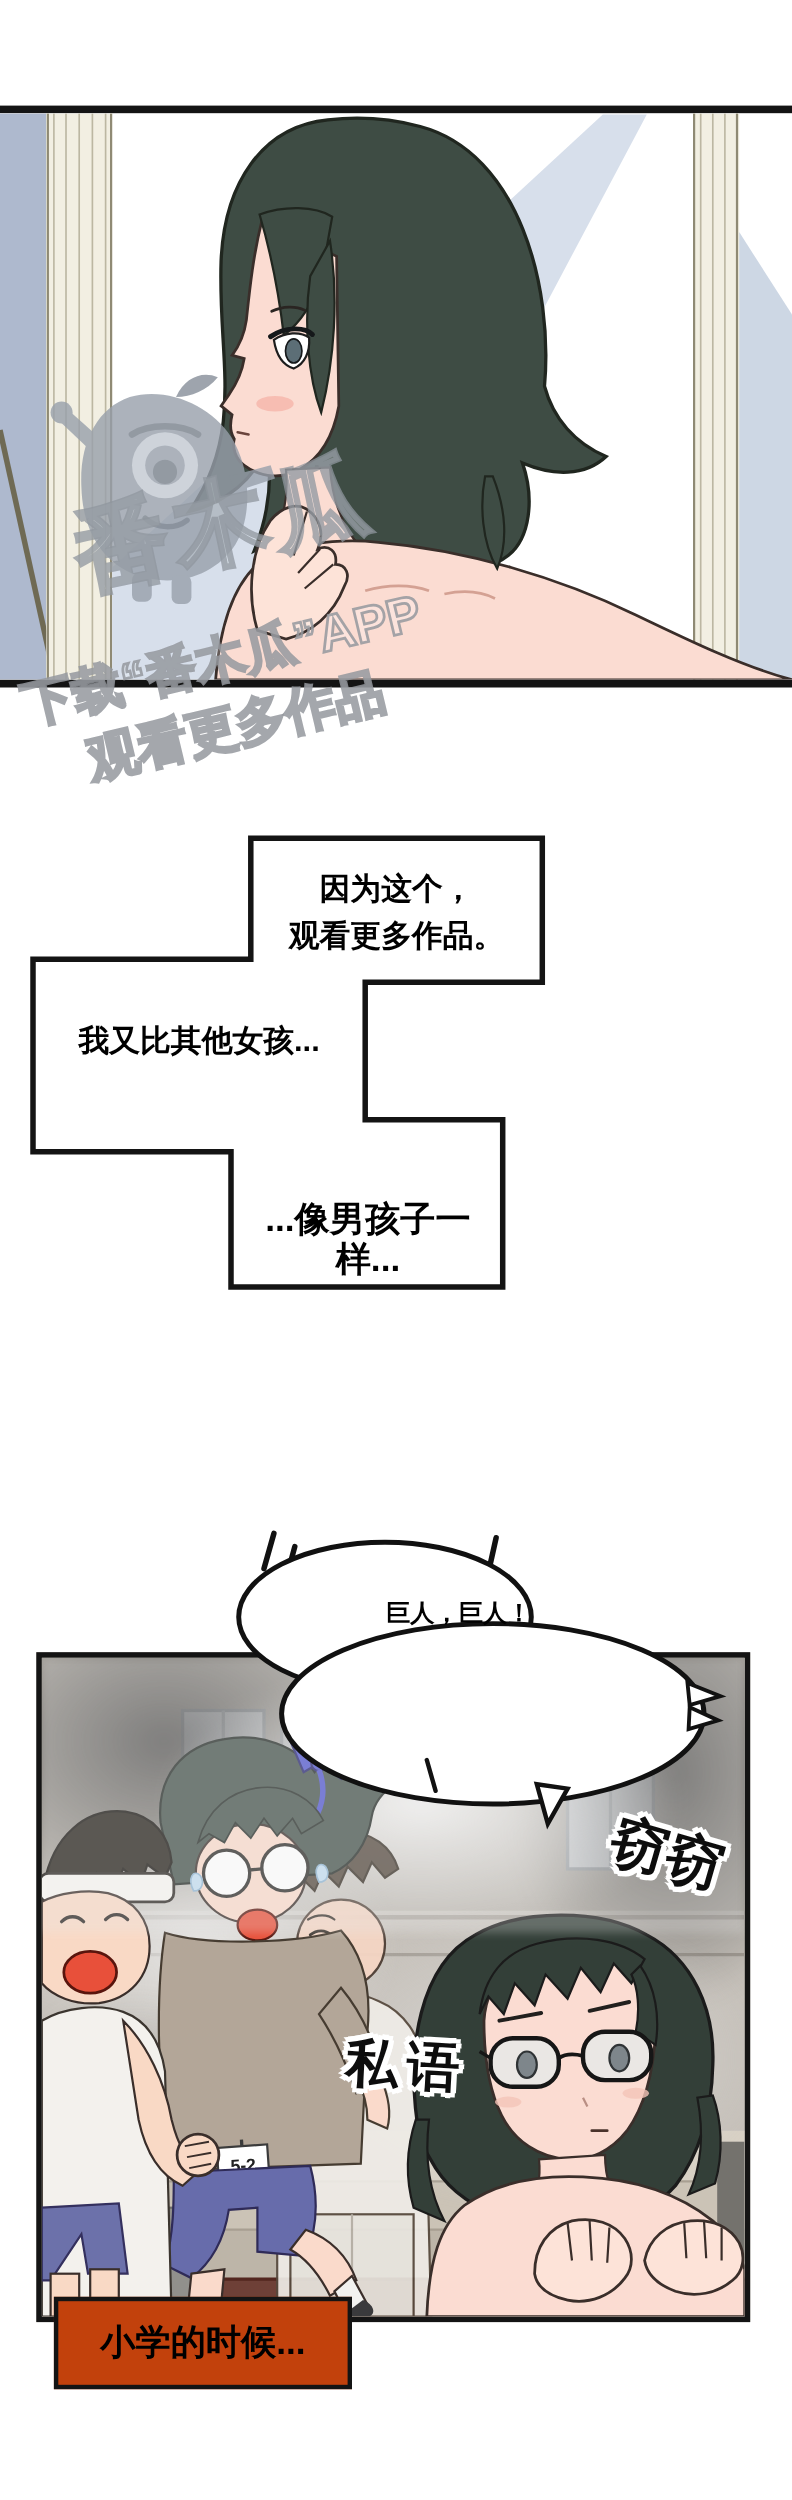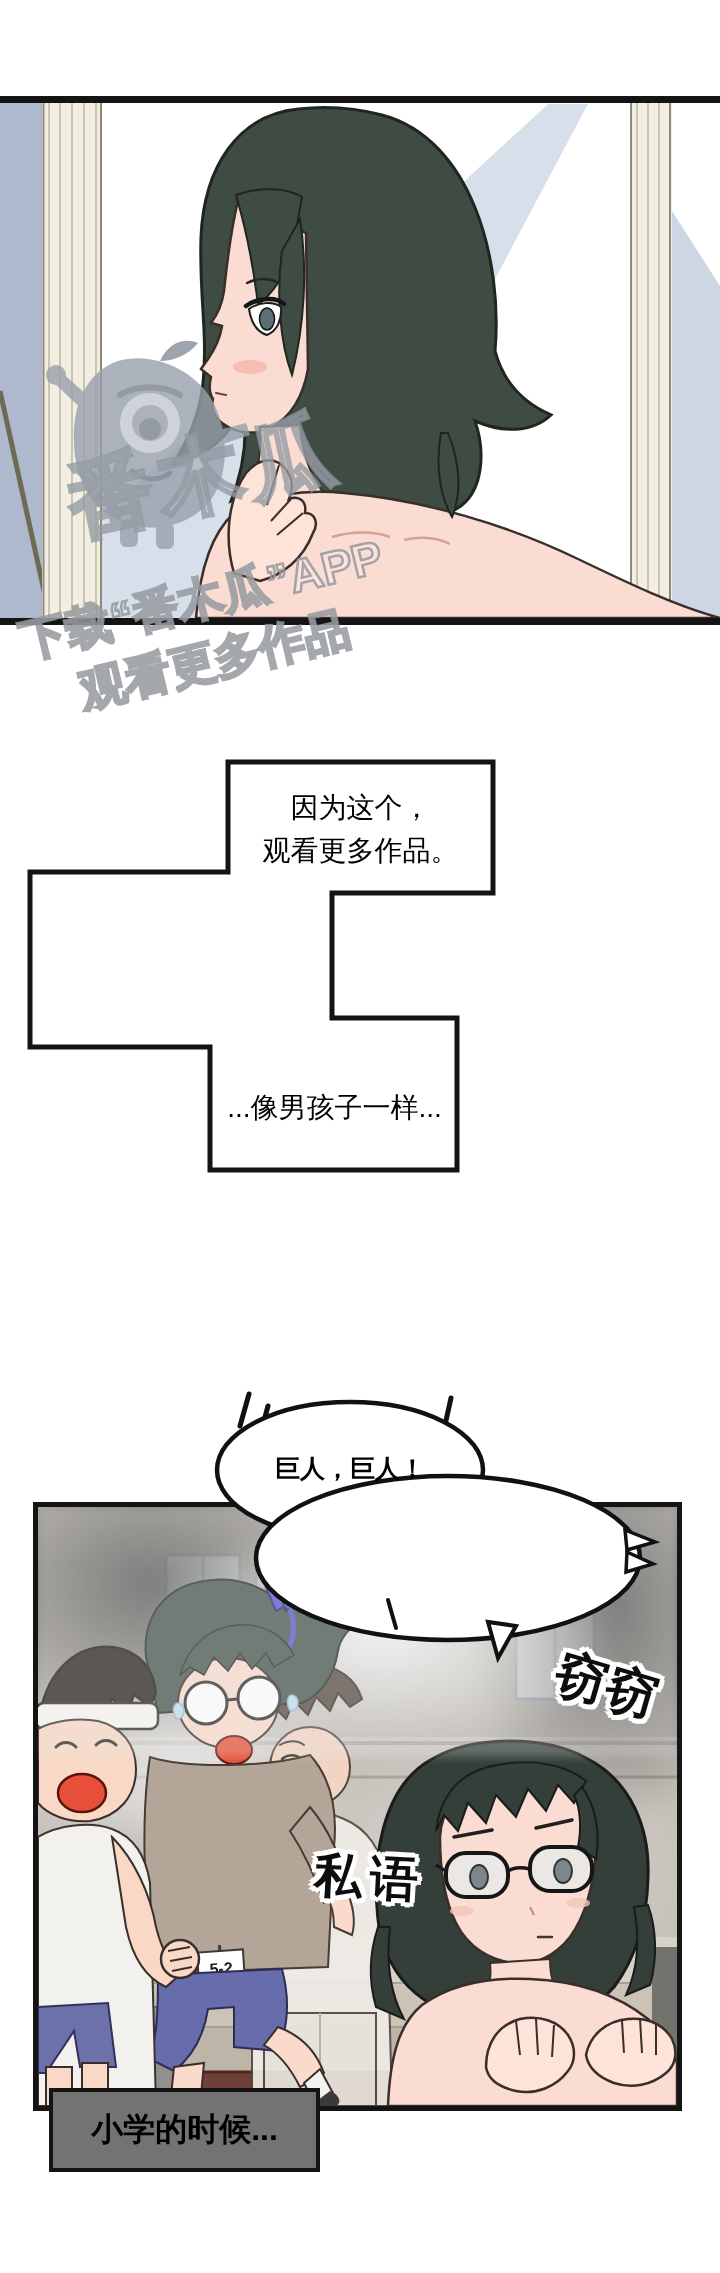--- a/index.html
+++ b/index.html
@@ -12,47 +12,47 @@
   .divider{left:0;top:618px;width:720px;height:7px;background:#141414;}
   
   .wm-logo-chars{left:56px;top:448px;font-size:86px;font-weight:900;letter-spacing:6px;
     color:rgba(228,232,238,0.28);-webkit-text-stroke:3px rgba(143,149,158,0.75);
     transform:rotate(-12deg);transform-origin:left top;white-space:nowrap;}
   .wm-text{left:14px;top:612px;transform:rotate(-13.5deg);transform-origin:left top;}
   .wm-text .l{font-size:46px;font-weight:900;line-height:62px;white-space:nowrap;
     color:rgba(255,255,255,0.22);-webkit-text-stroke:2.5px rgba(148,152,158,0.85);}
   .wm-text .l2{padding-left:46px;}
   
-  .narr-text{color:#000;font-weight:400;text-align:center;}
+  .narr-text{color:#000;font-weight:700;text-align:center;}
   .nt1{left:228px;top:786px;width:265px;font-size:28px;line-height:43px;}
   .nt2{left:30px;top:924px;width:302px;font-size:28px;line-height:43px;}
-  .nt3{left:212px;top:1090px;width:245px;font-size:28px;line-height:36px;}
+  .nt3{left:212px;top:1090px;width:245px;font-size:32px;line-height:36px;}
   
   .p2{left:33px;top:1502px;width:649px;height:609px;border:5px solid #141414;
       box-sizing:border-box;overflow:hidden;background:#c6c1ba;}
   .p2 .inner{position:absolute;left:0;top:0;width:639px;height:599px;}
   .fog{position:absolute;border-radius:50%;filter:blur(9px);}
   .f1{left:-60px;top:-50px;width:380px;height:280px;background:radial-gradient(ellipse at 45% 45%,rgba(62,62,62,0.8),rgba(62,62,62,0) 70%);}
   .f2{left:420px;top:-40px;width:280px;height:360px;background:radial-gradient(ellipse at 55% 40%,rgba(55,55,55,0.75),rgba(55,55,55,0) 70%);}
   .f3{left:110px;top:10px;width:470px;height:240px;background:radial-gradient(ellipse,rgba(250,250,250,0.9),rgba(250,250,250,0) 72%);}
   .f4{left:-30px;top:150px;width:350px;height:230px;background:radial-gradient(ellipse,rgba(238,238,238,0.8),rgba(238,238,238,0) 72%);}
   .f5{left:230px;top:230px;width:430px;height:270px;background:radial-gradient(ellipse,rgba(228,228,228,0.55),rgba(228,228,228,0) 72%);}
   .f6{left:-40px;top:300px;width:250px;height:210px;background:radial-gradient(ellipse,rgba(120,120,120,0.3),rgba(120,120,120,0) 70%);}
   .f7{left:0;top:0;width:639px;height:250px;background:rgba(235,235,235,0.28);filter:blur(4px);border-radius:0;}
   
   .bubble-text{color:#000;font-weight:700;text-align:center;white-space:nowrap;}
-  .bt1{left:217px;top:1452px;width:266px;font-size:25px;}
+  .bt1{left:217px;top:1452px;width:266px;font-size:22px;text-align:right;}
   .bt2{left:380px;top:1534px;width:235px;font-size:36px;}
   .sfx{color:#0d0d0d;font-weight:900;white-space:nowrap;
     text-shadow:-4px -4px 0 #fff,4px -4px 0 #fff,-4px 4px 0 #fff,4px 4px 0 #fff,
       -5px 0 0 #fff,5px 0 0 #fff,0 -5px 0 #fff,0 5px 0 #fff;}
   .sfx-qq{left:566px;top:1638px;font-size:52px;transform:rotate(16deg);transform-origin:left top;}
   .sfx-sy{left:314px;top:1846px;font-size:48px;letter-spacing:8px;transform:rotate(3deg);}
   
-  .caption{left:49px;top:2088px;width:271px;height:84px;background:#737373;border:4px solid #141414;
+  .caption{left:49px;top:2088px;width:271px;height:84px;background:#c2410c;border:4px solid #141414;
     box-sizing:border-box;display:flex;align-items:center;justify-content:center;
     font-size:32px;font-weight:700;color:#000;}
   svg{display:block;}
 </style>
 </head>
 <body>
 
 <div class="page">
 
   <div class="abs p1-top"></div>
@@ -142,20 +142,21 @@
   </div>
 
   <svg class="abs" style="left:20px;top:750px;" width="490" height="432" viewBox="0 0 490 432">
     <polygon points="208,12 473,12 473,143 312,143 312,268 437,268 437,420 190,420 190,297 10,297 10,122 208,122" fill="#ffffff" stroke="#141414" stroke-width="5"></polygon>
   </svg>
   <div class="abs narr-text nt1">
     <div>因为这个，</div>
     <div>观看更多作品。</div>
   </div>
   <div class="abs narr-text nt2">
+    <div>我又比其他女孩...</div>
   </div>
   <div class="abs narr-text nt3">...像男孩子一样...</div>
 
   <div class="abs p2">
     <div class="inner">
       <svg width="639" height="599" viewBox="0 0 639 599">
         <rect x="0" y="0" width="639" height="599" fill="#c6c1ba"></rect>
         <rect x="0" y="0" width="639" height="230" fill="#b4afa7"></rect>
         <g fill="#d8dce0" stroke="#9aa1a7" stroke-width="3">
           <rect x="128" y="48" width="74" height="150"></rect>

